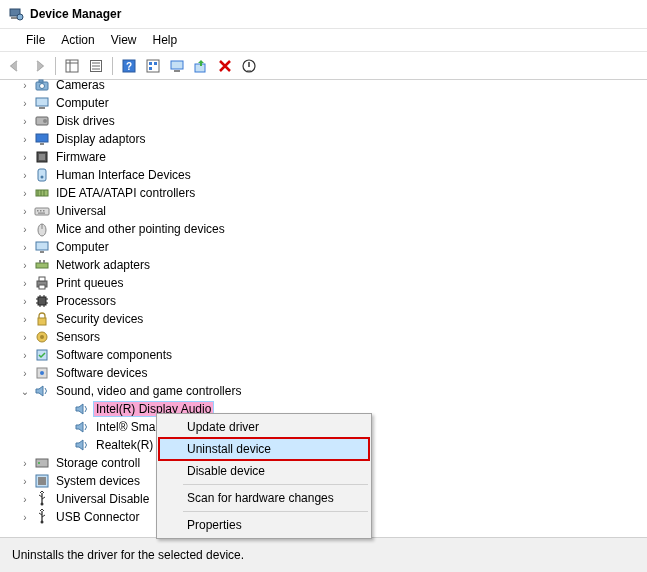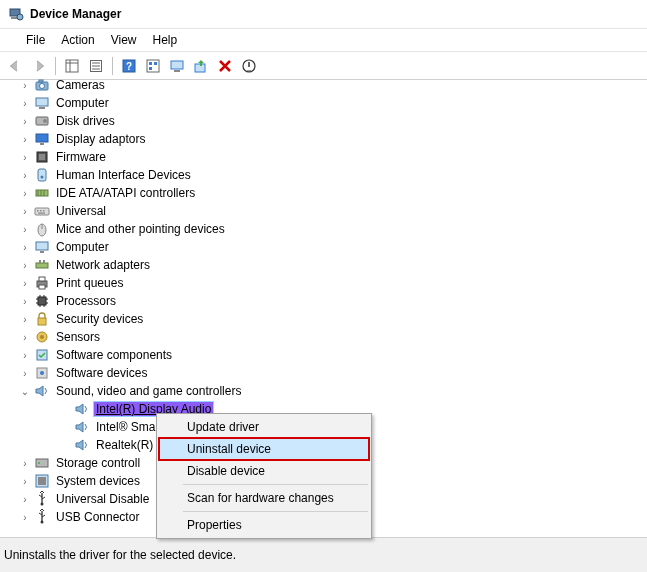--- a/index.html
+++ b/index.html
@@ -24,21 +24,21 @@
 .row .icon { width: 16px; height: 16px; margin-right: 4px; flex-shrink: 0; }
 .children2 { margin-left: 40px; }
 .label { padding: 0 2px; }
 
 .context { position: absolute; left: 156px; top: 413px; width: 216px; background: #f2f2f2; border: 1px solid #a3a3a3; box-shadow: 2px 2px 3px rgba(0,0,0,.25); padding: 2px; z-index: 10; }
 .context .ci { padding: 4px 8px 4px 28px; font-size: 12px; position: relative; }
 .context .sep { height: 1px; background: #d0d0d0; margin: 2px 1px 2px 24px; }
 .context .hl { background: #cce8ff; border: 2px solid #d40000; margin: -1px; padding: 3px 7px 3px 27px; }
 .context .bold { font-weight: 400; }
 
-.status { position: absolute; left: 0; right: 0; bottom: 0; height: 35px; border-top: 1px solid #d0d0d0; display: flex; align-items: center; padding-left: 4px; font-size: 12px; background: #f0f0f0; }
+.status { position: absolute; left: 0; right: 0; bottom: 0; height: 35px; border-top: 1px solid #d0d0d0; display: flex; align-items: center; padding-left: 12px; font-size: 12px; background: #f0f0f0; }
 
 svg { display: block; }
 </style>
 </head>
 <body>
 
 <div class="titlebar">
   <span class="app-icon">
     <svg viewBox="0 0 16 16">
         <rect x="2" y="3" width="10" height="7" fill="#5a7ca0" stroke="#2c4a6b"></rect>
@@ -328,21 +328,21 @@
 
   <div class="children2" id="child-rows">
       <div class="row">
         <span class="arrow"></span>
         <span class="icon">
           <svg viewBox="0 0 16 16">
             <path d="M2 6 L5 6 L9 3 L9 13 L5 10 L2 10 Z" fill="#8ab4d8" stroke="#4a7ba6"></path>
             <path d="M11 5 Q14 8 11 11" fill="none" stroke="#4a7ba6"></path>
           </svg>
         </span>
-        <span class="label " style="background:#8b5cf6;outline:1px solid #99d1ff;text-decoration:underline;">Intel(R) Display Audio</span>
+        <span class="label " style="background:#f9a8d4;outline:1px solid #99d1ff;">Intel(R) Display Audio</span>
       </div>
       <div class="row">
         <span class="arrow"></span>
         <span class="icon">
           <svg viewBox="0 0 16 16">
             <path d="M2 6 L5 6 L9 3 L9 13 L5 10 L2 10 Z" fill="#8ab4d8" stroke="#4a7ba6"></path>
             <path d="M11 5 Q14 8 11 11" fill="none" stroke="#4a7ba6"></path>
           </svg>
         </span>
         <span class="label" style="">Intel® Smar</span>

